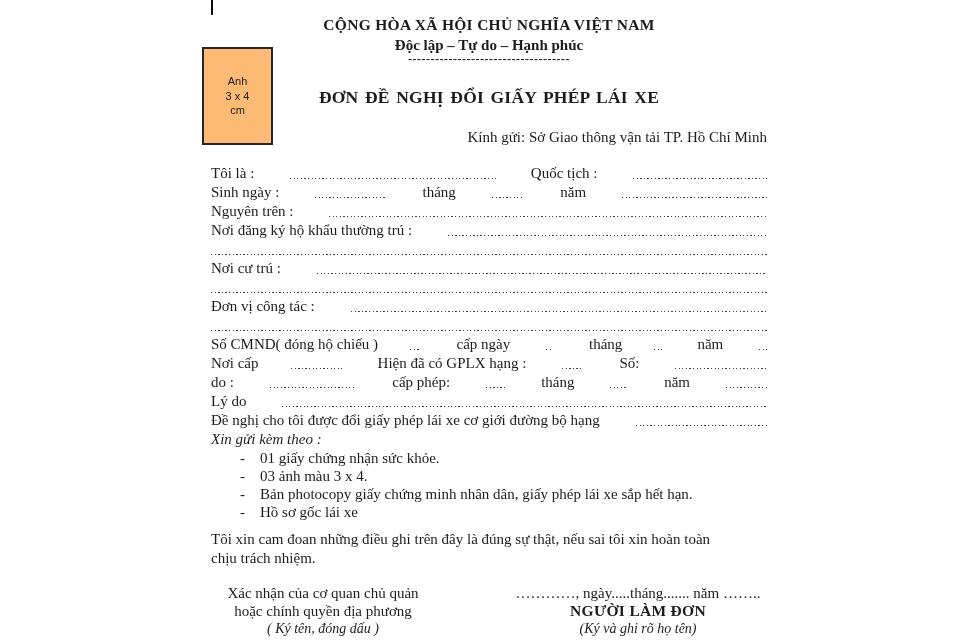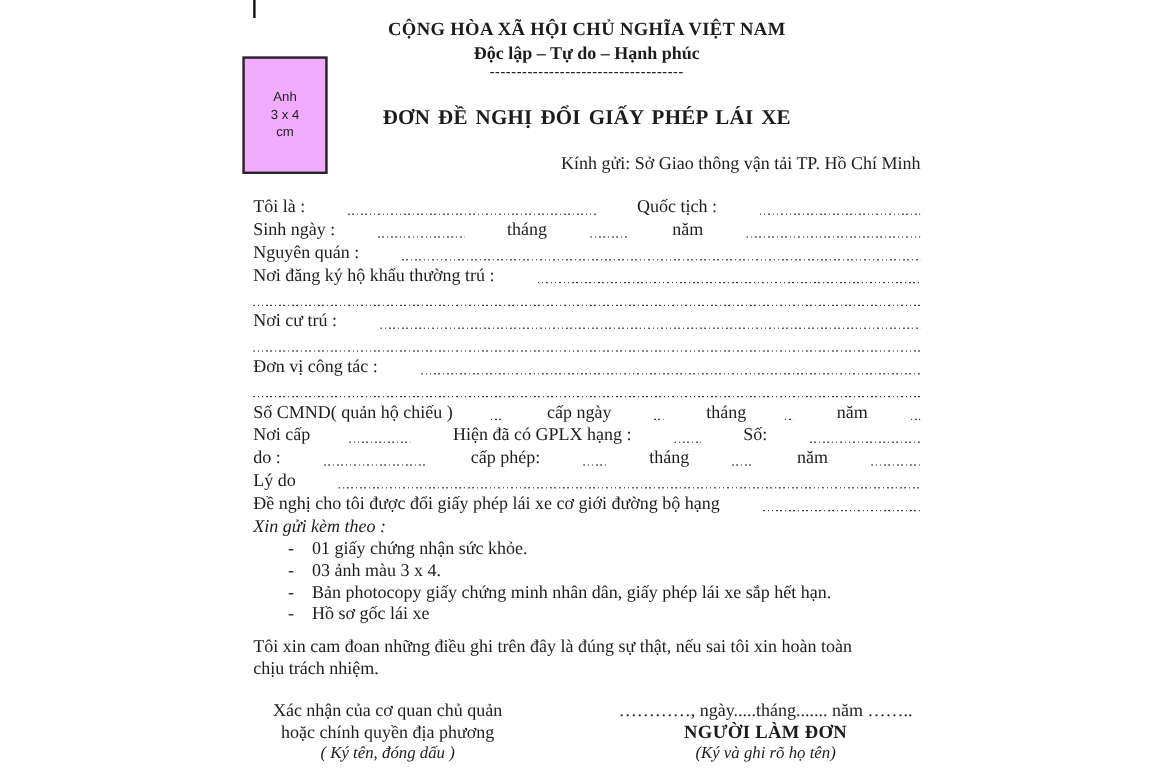--- a/index.html
+++ b/index.html
@@ -16,21 +16,21 @@
     position:absolute;left:211px;top:0;width:556px;height:640px;
   }
   
   .header{position:absolute;top:15px;left:0;right:0;text-align:center;}
   .h1{font-weight:bold;font-size:15.5px;line-height:19px;letter-spacing:0.3px;white-space:nowrap;}
   .h2{font-weight:bold;font-size:15px;line-height:18px;margin-top:2px;}
   .sep{font-weight:bold;font-size:12px;line-height:11px;letter-spacing:0.5px;color:#222;}
   
   .photo{
     position:absolute;left:-9px;top:47px;width:67px;height:94px;
-    border:2px solid #262626;background:#f0abfc;
+    border:2px solid #262626;background:#fdba74;
     display:flex;flex-direction:column;align-items:center;justify-content:center;
     font-family:"Liberation Sans","DejaVu Sans",sans-serif;
     font-size:11px;line-height:14.5px;color:#222;text-align:center;
   }
   
   .title{position:absolute;top:87px;left:0;right:0;text-align:center;
     font-weight:bold;font-size:17.5px;letter-spacing:0.2px;word-spacing:2px;white-space:nowrap;}
   .recipient{position:absolute;top:129px;left:0;right:0;text-align:right;font-size:15px;}
   
   .flow{position:absolute;top:164px;left:0;width:556px;}
@@ -74,28 +74,28 @@
     <div>cm</div>
   </div>
 
   <div class="title">ĐƠN ĐỀ NGHỊ ĐỔI GIẤY PHÉP LÁI XE</div>
   <div class="recipient">Kính gửi: Sở Giao thông vận tải TP. Hồ Chí Minh</div>
 
   <div class="flow">
     <div>
         <div class="form-line"><span class="lbl">Tôi là : </span><span class="fill" style="flex-grow: 270;"></span><span class="lbl">Quốc tịch : </span><span class="fill" style="flex-grow: 173;"></span></div>
         <div class="form-line"><span class="lbl">Sinh ngày : </span><span class="fill" style="flex-grow: 111;"></span><span class="lbl"> tháng </span><span class="fill" style="flex-grow: 51;"></span><span class="lbl"> năm </span><span class="fill" style="flex-grow: 225;"></span></div>
-        <div class="form-line"><span class="lbl">Nguyên quán : </span><span class="fill" style="flex-grow: 420;"></span></div>
+        <div class="form-line"><span class="lbl">Nguyên trên : </span><span class="fill" style="flex-grow: 420;"></span></div>
         <div class="form-line"><span class="lbl">Nơi đăng ký hộ khẩu thường trú : </span><span class="fill" style="flex-grow: 330;"></span></div>
         <div class="form-line"><span class="fill" style="flex-grow: 556;"></span></div>
         <div class="form-line"><span class="lbl">Nơi cư trú : </span><span class="fill" style="flex-grow: 460;"></span></div>
         <div class="form-line"><span class="fill" style="flex-grow: 556;"></span></div>
         <div class="form-line"><span class="lbl">Đơn vị công tác : </span><span class="fill" style="flex-grow: 440;"></span></div>
         <div class="form-line"><span class="fill" style="flex-grow: 556;"></span></div>
-        <div class="form-line"><span class="lbl">Số CMND( quản hộ chiếu )</span><span class="fill" style="flex-grow: 80;"></span><span class="lbl"> cấp ngày </span><span class="fill" style="flex-grow: 55;"></span><span class="lbl"> tháng</span><span class="fill" style="flex-grow: 55;"></span><span class="lbl"> năm </span><span class="fill" style="flex-grow: 60;"></span></div>
+        <div class="form-line"><span class="lbl">Số CMND( đóng hộ chiếu )</span><span class="fill" style="flex-grow: 80;"></span><span class="lbl"> cấp ngày </span><span class="fill" style="flex-grow: 55;"></span><span class="lbl"> tháng</span><span class="fill" style="flex-grow: 55;"></span><span class="lbl"> năm </span><span class="fill" style="flex-grow: 60;"></span></div>
         <div class="form-line"><span class="lbl">Nơi cấp</span><span class="fill" style="flex-grow: 95;"></span><span class="lbl"> Hiện đã có GPLX hạng : </span><span class="fill" style="flex-grow: 40;"></span><span class="lbl"> Số: </span><span class="fill" style="flex-grow: 170;"></span></div>
         <div class="form-line"><span class="lbl">do : </span><span class="fill" style="flex-grow: 200;"></span><span class="lbl"> cấp phép: </span><span class="fill" style="flex-grow: 45;"></span><span class="lbl"> tháng </span><span class="fill" style="flex-grow: 42;"></span><span class="lbl"> năm </span><span class="fill" style="flex-grow: 95;"></span></div>
         <div class="form-line"><span class="lbl">Lý do </span><span class="fill" style="flex-grow: 500;"></span></div>
         <div class="form-line"><span class="lbl">Đề nghị cho tôi được đổi giấy phép lái xe cơ giới đường bộ hạng </span><span class="fill" style="flex-grow: 140;"></span></div>
       </div>
 
     <div class="att-head">Xin gửi kèm theo :</div>
     <div>
         <div class="att-item">
           <span class="att-dash">-</span>

